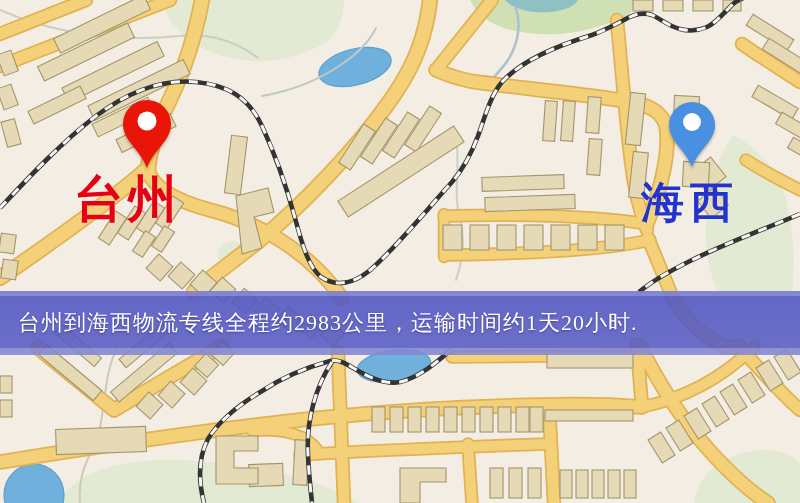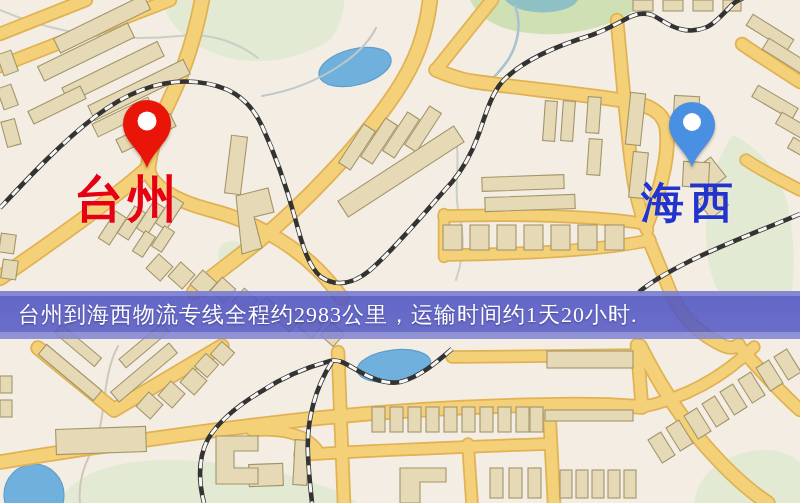--- a/index.html
+++ b/index.html
@@ -22,21 +22,21 @@
   #markers{filter:drop-shadow(0 2px 1.5px rgba(70,45,20,.35));}
   .pin-hole{fill:#ffffff;}
   .place-label{
     position:absolute;font-family:"Liberation Serif","DejaVu Serif",serif;
     font-weight:700;line-height:1;white-space:nowrap;
     text-shadow:0 0 2px rgba(255,255,255,.5);
   }
   #origin-label{left:74px;top:174px;font-size:50px;letter-spacing:3px;color:var(--label-origin,#e60012);}
   #dest-label{left:641px;top:181px;font-size:43px;letter-spacing:6px;color:var(--label-dest,#2334cc);text-align:center;}
   #info-banner{
-    position:absolute;left:0;right:0;top:291px;height:48px;
+    position:absolute;left:0;right:0;top:291px;height:64px;
     display:flex;align-items:center;box-sizing:border-box;padding:0 18px;
   }
   #info-banner::before{content:"";position:absolute;left:0;right:0;top:0;height:5px;background:rgba(255,255,255,.22);}
   #info-banner::after{content:"";position:absolute;left:0;right:0;bottom:0;height:7px;background:rgba(255,255,255,.25);}
   #banner-text{
     color:#ffffff;font-size:22px;letter-spacing:1px;
     font-family:"Liberation Serif","DejaVu Serif",serif;
     text-shadow:0 1px 2px rgba(20,20,90,.45);
   }
 </style>

